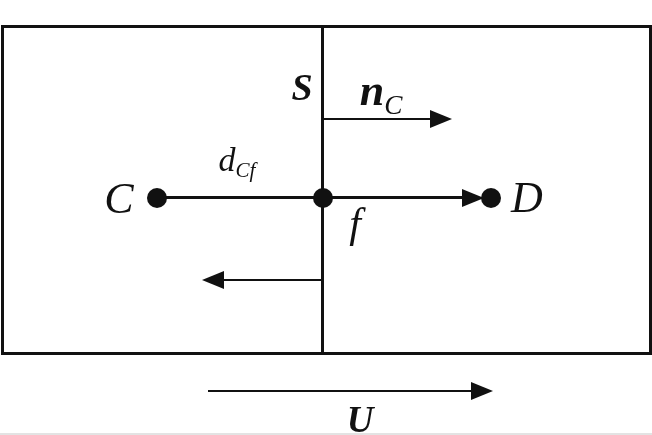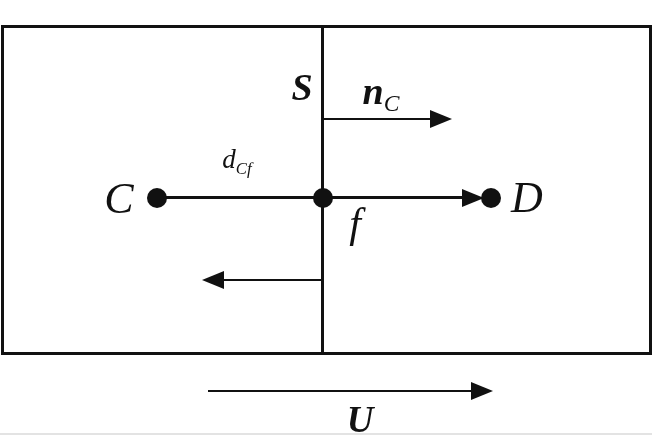--- a/index.html
+++ b/index.html
@@ -61,22 +61,22 @@
   .bold { font-weight: 700; }
   .sub {
     font-size: 0.62em;
     font-weight: 400;
     vertical-align: -0.32em;
     letter-spacing: 0;
   }
   .fs-cell { font-size: 44px; }
   .fs-face { font-size: 42px; }
   .fs-surface { font-size: 38px; }
-  .fs-normal { font-size: 38px; }
-  .fs-dist { font-size: 27px; }
+  .fs-normal { font-size: 44px; }
+  .fs-dist { font-size: 34px; }
   .fs-vel { font-size: 37px; }
   .image-bottom-edge {
     left: 0; top: 433px;
     width: 652px; height: 2px;
     background: #e3e3e3;
   }
 </style>
 </head>
 <body>
 

